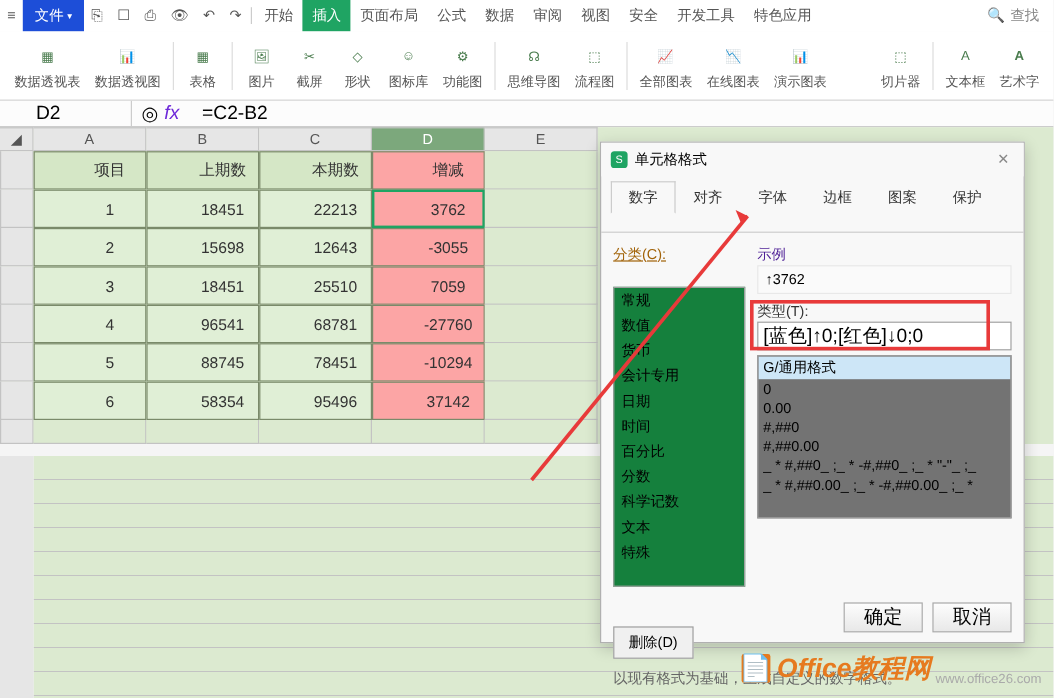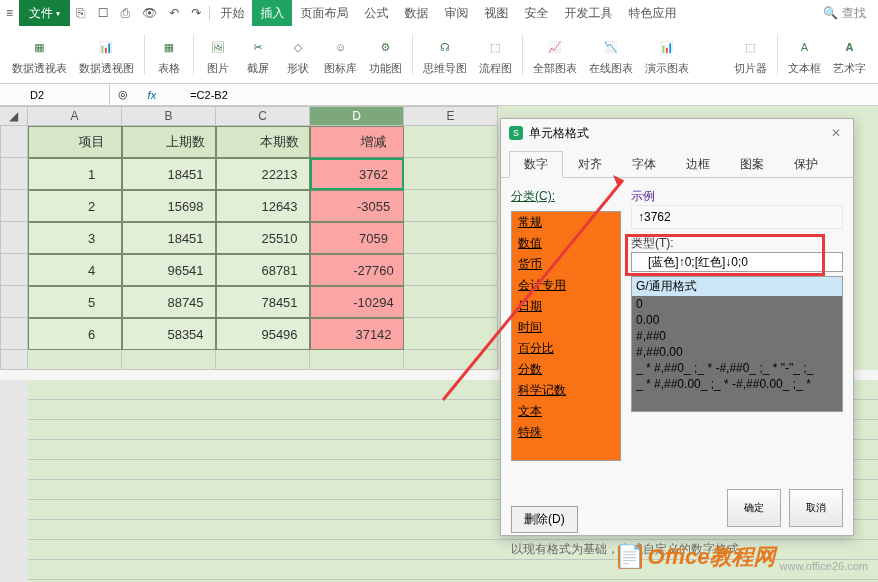--- a/index.html
+++ b/index.html
@@ -2,81 +2,81 @@
 <html><head>
   <meta charset="utf-8">
   <style>
     * { margin: 0; padding: 0; box-sizing: border-box; font-family: "Microsoft YaHei", sans-serif; }
     body { width: 878px; height: 582px; background: #f5f5f5; position: relative; overflow: hidden; }
     
     
     .menubar { height: 26px; display: flex; align-items: center; background: #fff; font-size: 12px; color: #555; }
     .menubar .icon-btn { padding: 0 6px; height: 26px; display: flex; align-items: center; cursor: pointer; }
     .menubar .sep { width: 1px; height: 14px; background: #ccc; margin: 0 2px; }
-    .menubar .file-menu { background: #15803d; color: #fff; padding: 0 10px; height: 26px; display: flex; align-items: center; }
+    .menubar .file-menu { background: #1d4ed8; color: #fff; padding: 0 10px; height: 26px; display: flex; align-items: center; }
     .menubar .tab { padding: 0 8px; height: 26px; display: flex; align-items: center; cursor: pointer; }
     .menubar .tab.active { background: #1fa463; color: #fff; }
     .search-area { margin-left: auto; margin-right: 12px; display: flex; align-items: center; color: #888; }
     
     
     .ribbon { height: 58px; background: #fff; border-bottom: 1px solid #ccc; display: flex; align-items: center; padding: 0 6px; font-size: 11px; color: #555; }
     .ribbon-group { display: flex; flex-direction: column; align-items: center; padding: 0 6px; cursor: pointer; }
     .ribbon-group .icon { width: 28px; height: 28px; display: flex; align-items: center; justify-content: center; color: #4a7c4e; }
     .ribbon-group .label { white-space: nowrap; }
     .ribbon-sep { width: 1px; height: 40px; background: #ddd; margin: 0 4px; }
     
     
-    .formula-bar { height: 22px; background: #fcfcfc; border-bottom: 1px solid #ccc; display: flex; align-items: center; font-size: 11px; }
+    .formula-bar { height: 22px; background: #fcfcfc; border-bottom: 1px solid #ccc; display: flex; align-items: center; font-size: 16px; }
     .namebox { width: 110px; border-right: 1px solid #ccc; padding-left: 30px; height: 100%; display: flex; align-items: center; }
     .fx-area { display: flex; align-items: center; padding: 0 8px; }
-    .fx-icon { color: #0369a1; font-style: italic; margin: 0 20px; }
+    .fx-icon { color: #6d28d9; font-style: italic; margin: 0 5px; }
     .formula-input { flex: 1; padding-left: 6px; }
     
     
     .sheet-container { position: relative; background: #dcead0; }
     .sheet { display: grid; grid-template-columns: 28px 94px 94px 94px 94px 94px; }
     .hcell { background: #e6e6e6; border: 1px solid #c3c3c3; border-left: none; height: 20px; display: flex; align-items: center; justify-content: center; font-size: 12px; color: #555; }
     .hcell.active { background: #7ca87c; color: #fff; }
     .rcell { background: #e6e6e6; border: 1px solid #c3c3c3; border-top: none; height: 32px; display: flex; align-items: center; justify-content: center; font-size: 12px; color: #555; }
     .cell { background: #dcead0; border: 1px solid #c3c3c3; border-left: none; border-top: none; height: 32px; display: flex; align-items: center; justify-content: center; font-size: 13px; color: #333; padding-left: 33px; }
     .data-cell { background: #e0efd6; border: 1px solid #7a8a6a; text-align: center; }
     .header-cell { background: #d5e7c6; border: 1px solid #7a8a6a; font-weight: normal; }
     .dcol { background: #fca5a5; }
     .selected { outline: 2px solid #1fa463; outline-offset: -2px; }
     .thin-row { height: 20px !important; }
     
     
     .dialog { position: absolute; left: 500px; top: 118px; width: 354px; height: 418px; background: #f8f8f8; border: 1px solid #b0b0b0; box-shadow: 0 4px 12px rgba(0,0,0,0.2); font-size: 12px; }
     .dialog-title { height: 28px; display: flex; align-items: center; padding: 0 8px; background: #f8f8f8; }
     .dialog-title .wps-icon { width: 14px; height: 14px; background: #1fa463; border-radius: 3px; margin-right: 6px; display: flex; align-items: center; justify-content: center; color: #fff; font-size: 9px; }
     .dialog-close { margin-left: auto; cursor: pointer; color: #888; padding: 0 4px; }
-    .dialog-tabs { display: flex; padding: 4px 8px 0; }
+    .dialog-tabs { display: flex; padding: 4px 8px 16px; }
     .dialog-tab { padding: 4px 14px; border: 1px solid transparent; cursor: pointer; color: #333; }
     .dialog-tab.active { border: 1px solid #ccc; border-bottom: 1px solid #f8f8f8; background: #f8f8f8; }
     .dialog-tabline { height: 1px; background: #ccc; margin-top: -1px; }
     .dialog-body { display: flex; padding: 10px; gap: 10px; height: 320px; }
     .category-box { width: 110px; }
-    .category-label { color: #14532d; margin-bottom: 6px; text-decoration: underline; }
-    .category-list { border: 1px solid #a0a0a0; height: 250px; background: #f97316; overflow-y: auto; font-size: 12px; text-decoration: underline; }
+    .category-label { color: #a16207; margin-bottom: 18px; text-decoration: underline; }
+    .category-list { border: 1px solid #a0a0a0; height: 250px; background: #15803d; overflow-y: auto; font-size: 12px; }
     .category-list div { padding: 2px 6px; cursor: pointer; }
     .category-list .sel { background: #3a6ea5; color: #fff; }
     .type-box { flex: 1; position: relative; }
     .example-label { color: #4c1d95; }
     .example-area { border: 1px solid #e8e8e8; background: #fafafa; padding: 4px 6px; margin-bottom: 6px; }
     .type-label { color: #333; }
-    .type-input { width: 100%; border: 1px solid #a0a0a0; padding: 2px 16px; font-size: 12px; }
+    .type-input { width: 100%; border: 1px solid #a0a0a0; padding: 2px 4px; font-size: 16px; }
     .preset-list { border: 1px solid #a0a0a0; margin-top: 4px; height: 136px; background: #737373; overflow-y: auto; font-size: 12px; }
     .preset-list div { padding: 1px 4px; cursor: pointer; white-space: nowrap; overflow: hidden; }
     .preset-list .sel { background: #cde6f7; }
     .red-box { position: absolute; border: 3px solid #e83a3a; pointer-events: none; }
     .red-arrow { position: absolute; pointer-events: none; }
     .delete-btn { margin: 8px 10px 0; padding: 4px 12px; border: 1px solid #a0a0a0; background: #f0f0f0; cursor: pointer; font-size: 12px; }
     .dialog-footer-text { padding: 8px 10px; color: #666; font-size: 12px; }
     .dialog-buttons { position: absolute; bottom: 8px; right: 10px; display: flex; gap: 8px; }
-    .dlg-btn { border: 1px solid #aaa; background: linear-gradient(#fdfdfd,#e8e8e8); padding: 11px 16px; font-size: 10px; cursor: pointer; }
+    .dlg-btn { border: 1px solid #aaa; background: linear-gradient(#fdfdfd,#e8e8e8); padding: 1px 16px; font-size: 16px; cursor: pointer; }
     
     .watermark { position: absolute; right: 10px; bottom: 10px; color: #e67a1f; font-size: 22px; font-weight: bold; font-style: italic; display: flex; align-items: center; }
     .watermark .logo { width: 24px; height: 24px; background: #e67a1f; margin-right: 6px; display: flex; align-items: center; justify-content: center; color: #fff; border-radius: 2px; font-style: normal; }
     .watermark .sub { font-size: 11px; color: #aaa; margin-left: 4px; align-self: flex-end; font-style: normal; font-weight: normal; }
     
     svg { width: 20px; height: 20px; }
   </style>
 </head>
 <body>
 

